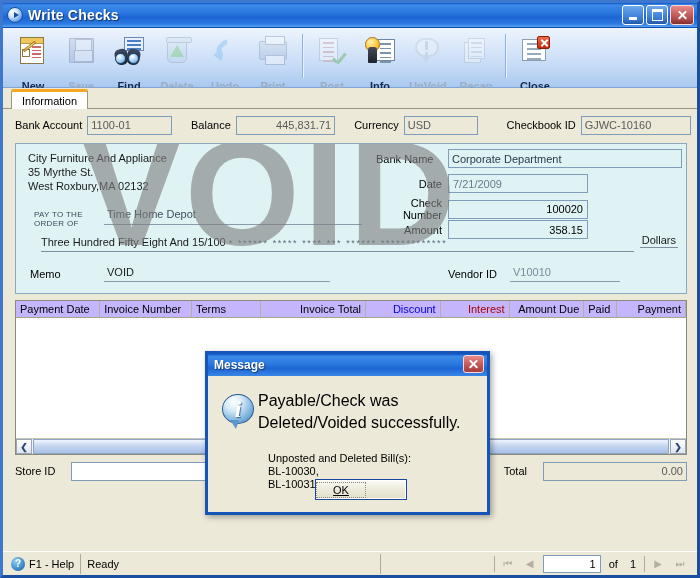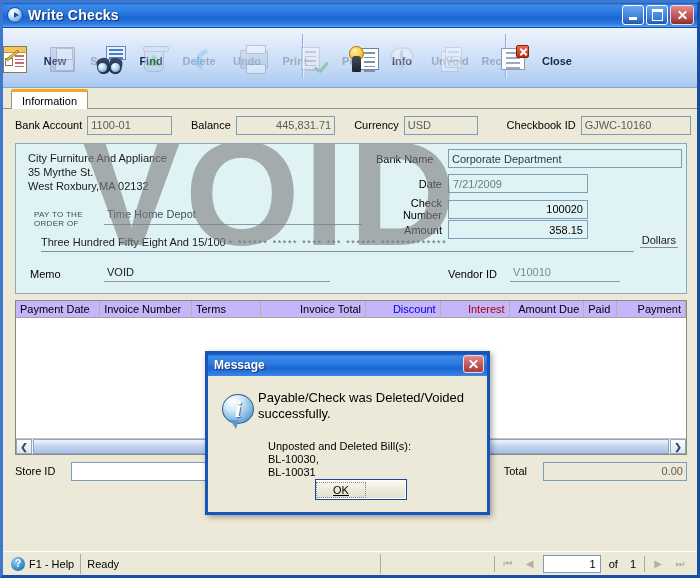--- a/index.html
+++ b/index.html
@@ -108,23 +108,23 @@
     height: 60px;
     background: linear-gradient(to bottom, #eef4fd 0%, #dbe8fa 30%, #c6dbf6 65%, #a9c8ef 100%);
     border-bottom: 1px solid #7fa5d4;
     display: flex;
     align-items: flex-start;
     padding: 4px 2px 0 6px;
   }
   .tb-item {
     width: 48px; height: 54px;
     display: flex;
-    flex-direction: row;
+    flex-direction: column;
     align-items: center;
-    justify-content: center;
+    justify-content: flex-start;
     padding-top: 3px;
     cursor: default;
     gap: 44px;
   }
   .tb-icon {
     width: 32px; height: 32px;
     position: relative;
     margin-bottom: 1px;
   }
   .tb-label {
@@ -658,23 +658,23 @@
   }
   .info-icon .tail {
     position:absolute; left:8px; top:26px;
     width:0;height:0;
     border-left:6px solid transparent;
     border-right:3px solid transparent;
     border-top:9px solid #5a97cc;
   }
   .msg-line1 {
     margin-left: 36px;
-    font-size: 13px;
+    font-size: 16px;
     color: #000;
-    line-height: 16px;
+    line-height: 22px;
   }
   .msg-block {
     margin-left: 46px;
     margin-top: 18px;
     font-size: 11px;
     line-height: 13px;
     color: #000;
   }
   .ok-btn {
     position:absolute;

